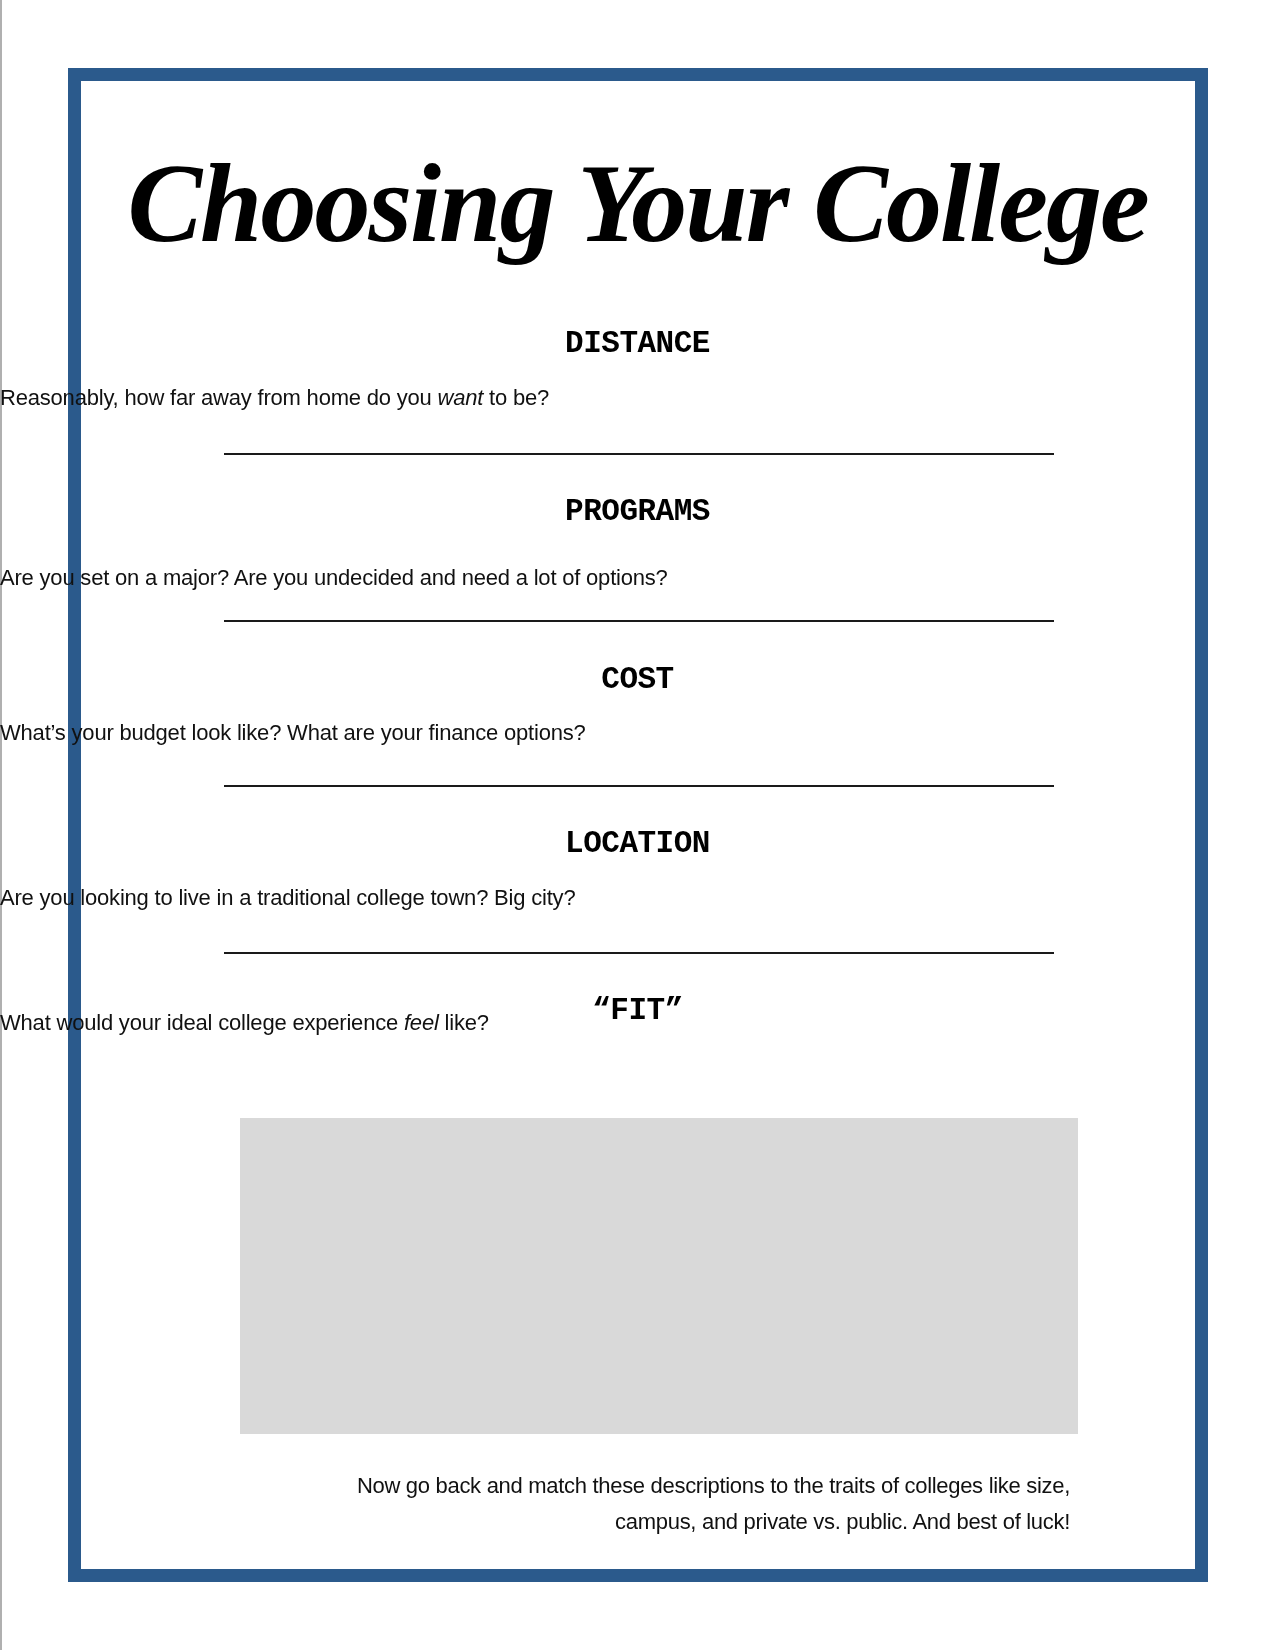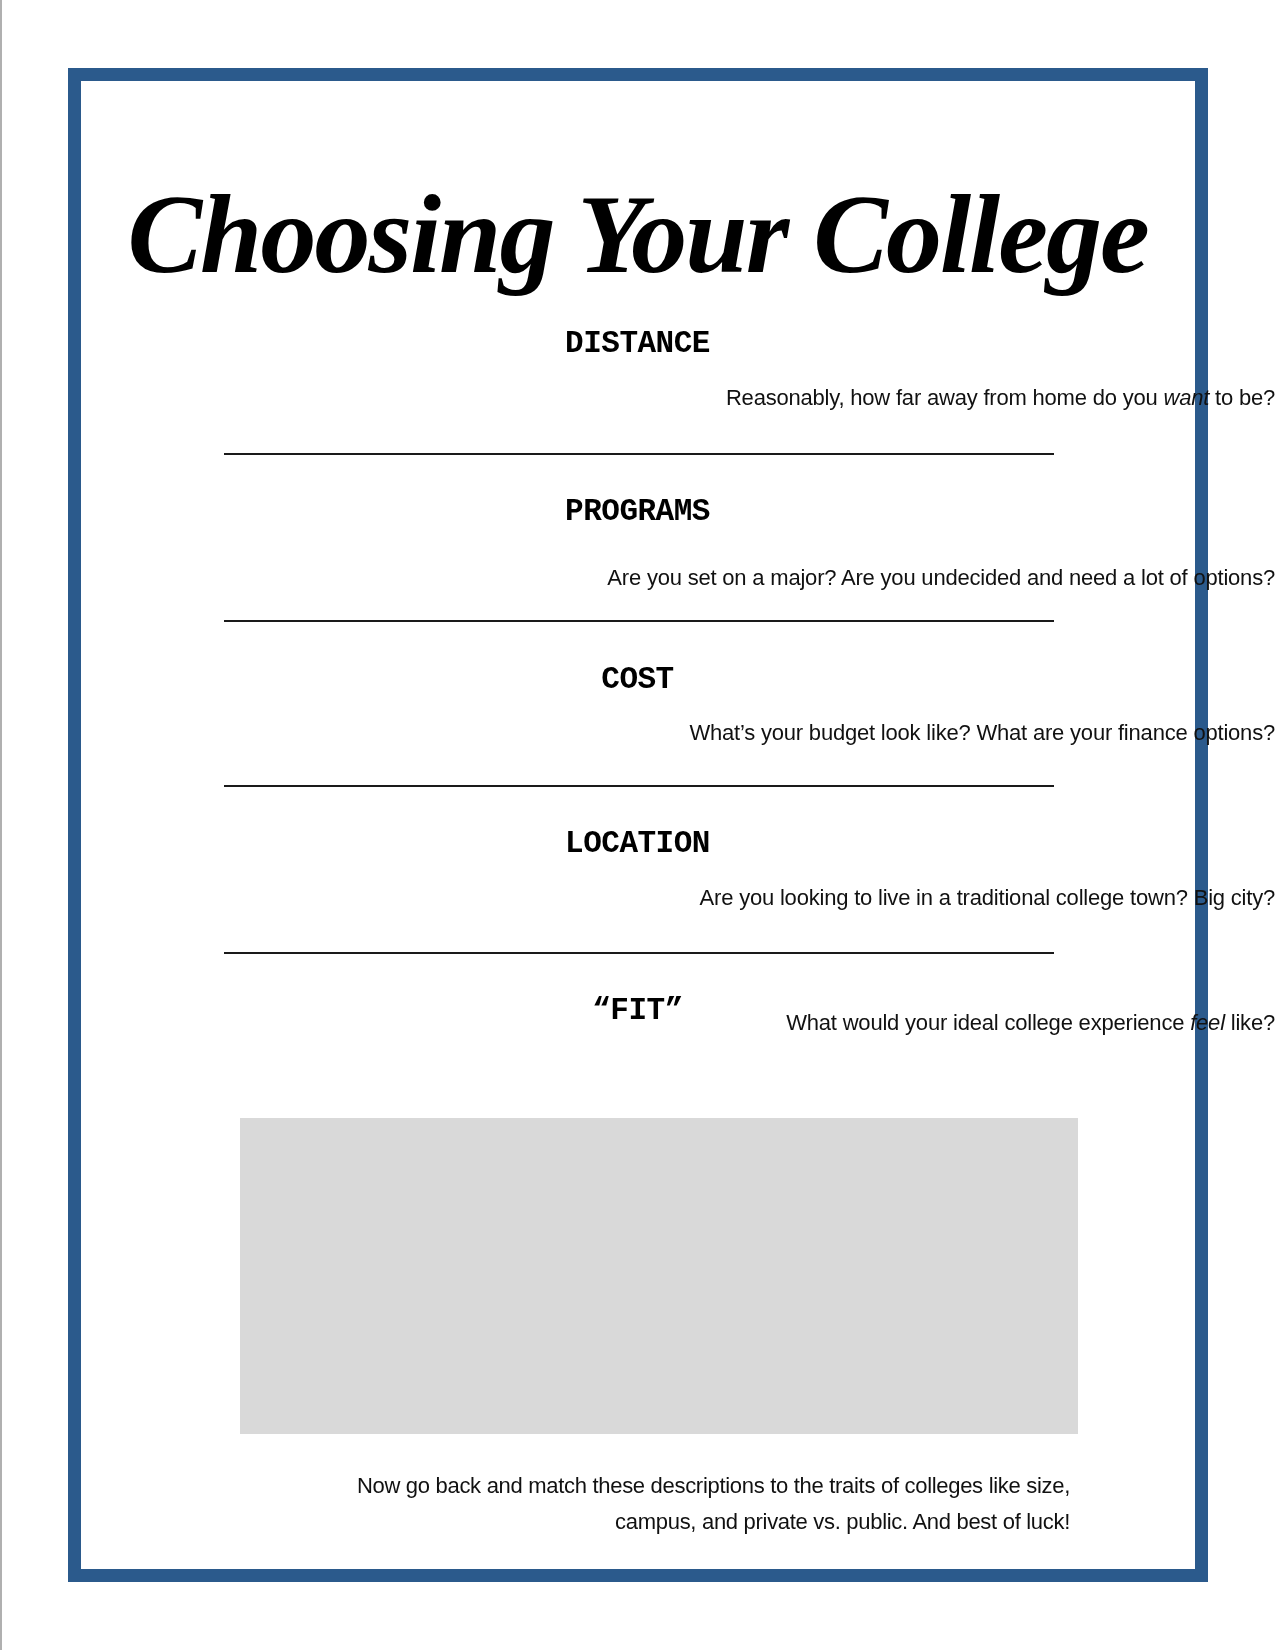--- a/index.html
+++ b/index.html
@@ -40,39 +40,38 @@
       width: 1275px;
       text-align: center;
       font-family: "Liberation Serif", serif;
       font-style: italic;
       font-weight: bold;
       font-size: 112px;
       line-height: 130px;
       letter-spacing: -2px;
       color: #000000;
       transform: scaleX(1.0);
-      margin-top: 31px;
     }
     .section-heading {
       position: absolute;
       left: 0;
       width: 1275px;
       text-align: center;
       font-family: Liberation Mono, monospace;
       font-weight: bold;
       font-size: 31px;
       line-height: 36px;
       letter-spacing: -0.5px;
       color: #000000;
     }
     .section-body {
       position: absolute;
       left: 0;
       width: 1275px;
-      text-align: right;
+      text-align: left;
       font-family: "Liberation Sans", sans-serif;
       font-size: 22px;
       line-height: 28px;
       color: #111111;
       letter-spacing: -0.2px;
     }
     .section-body em {
       font-style: italic;
     }
     .divider {

